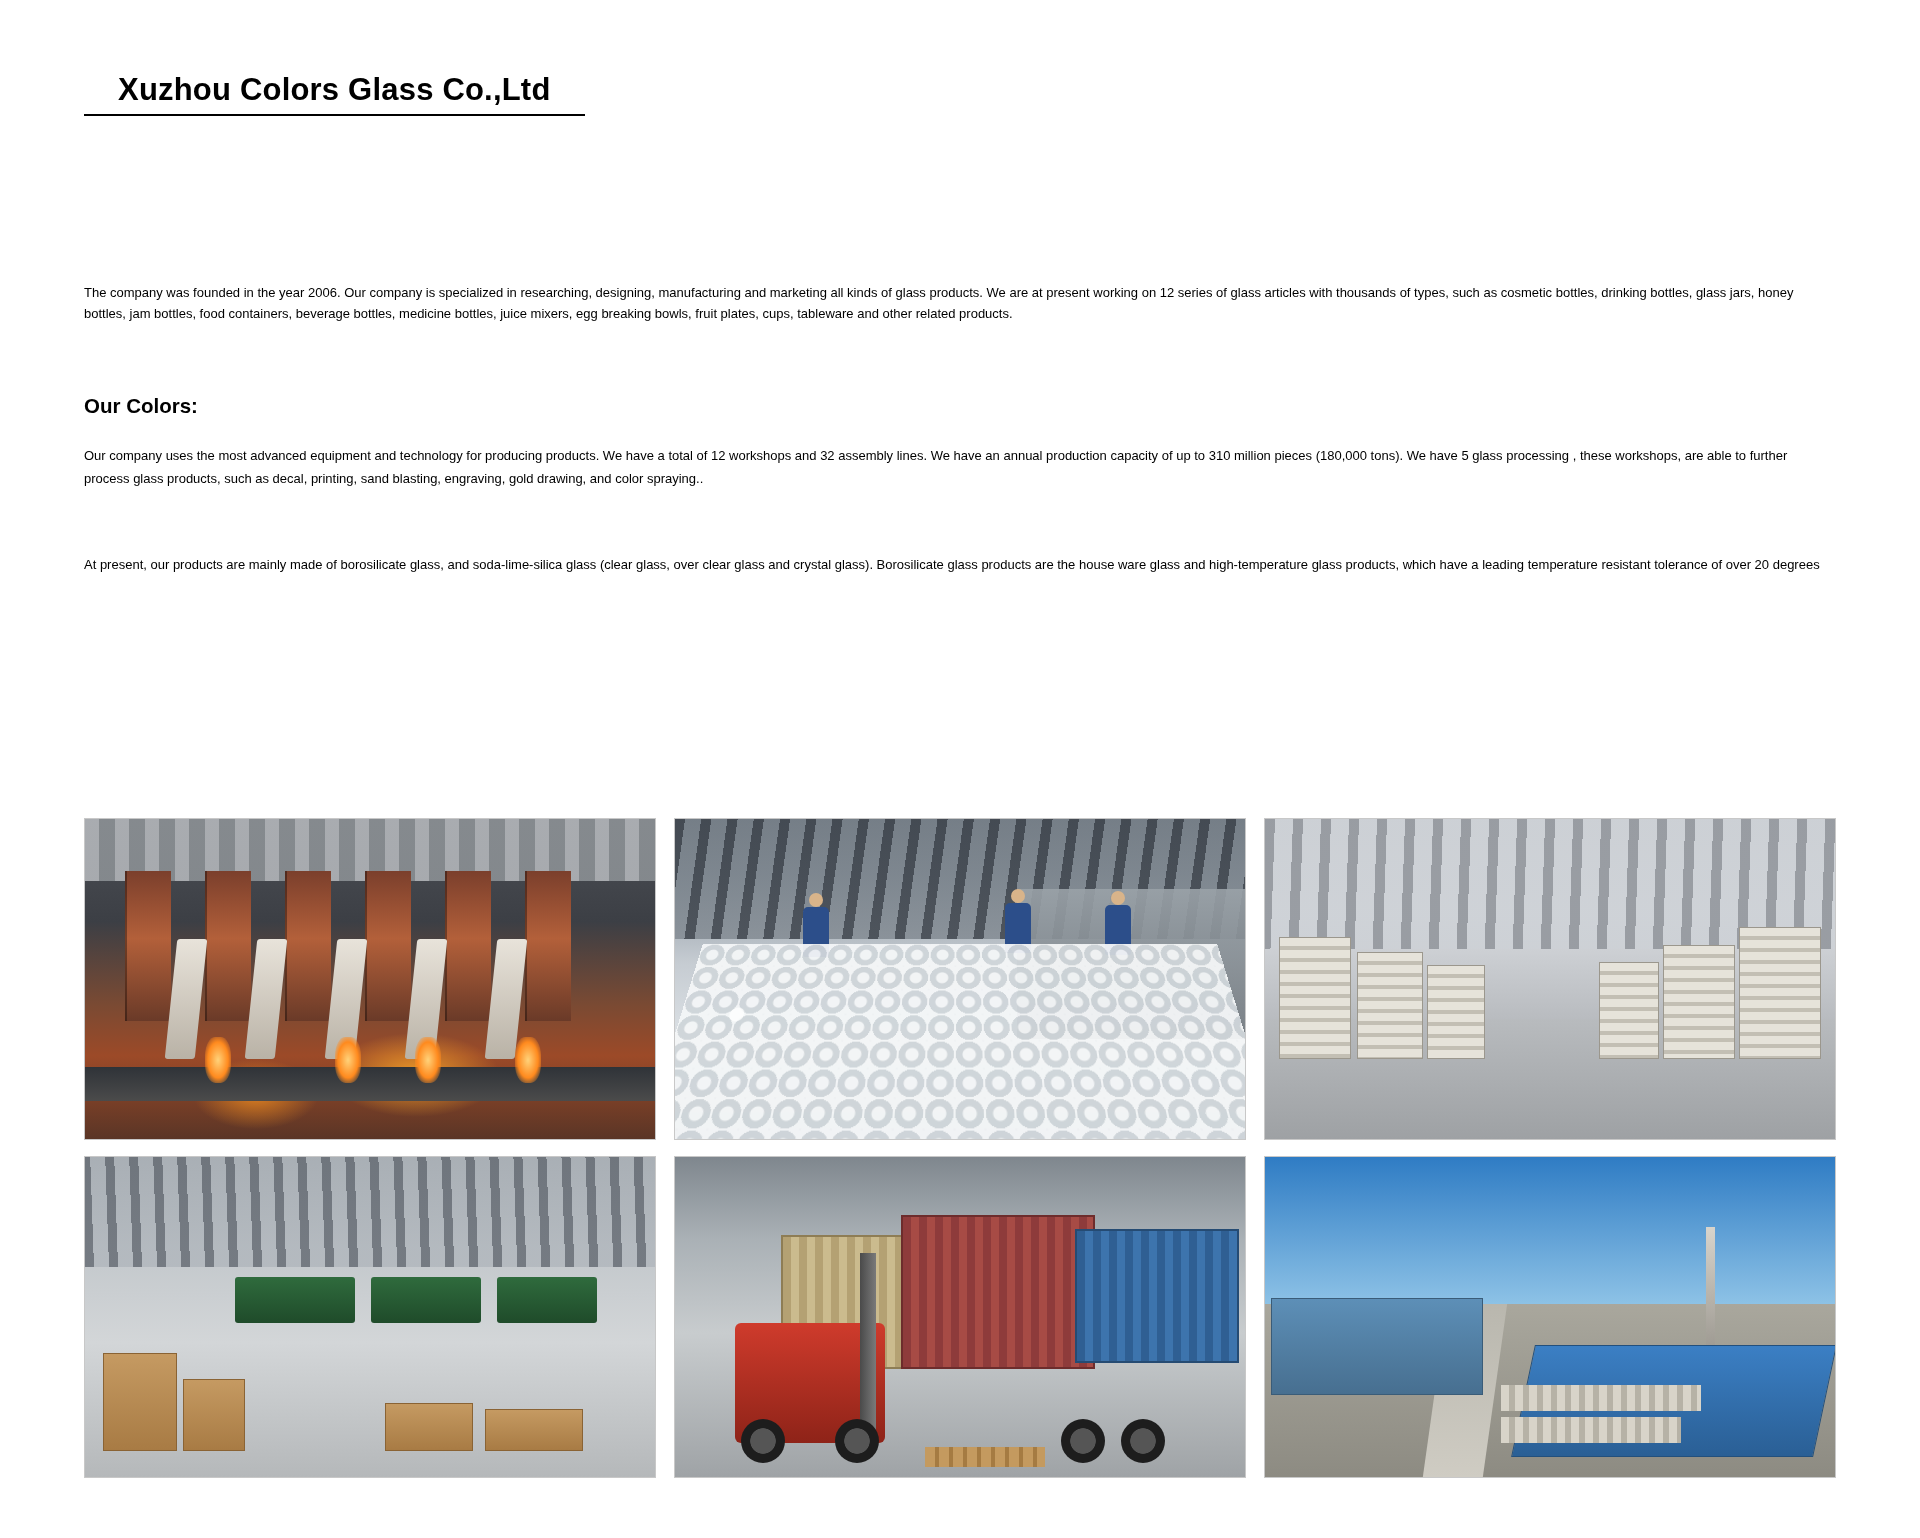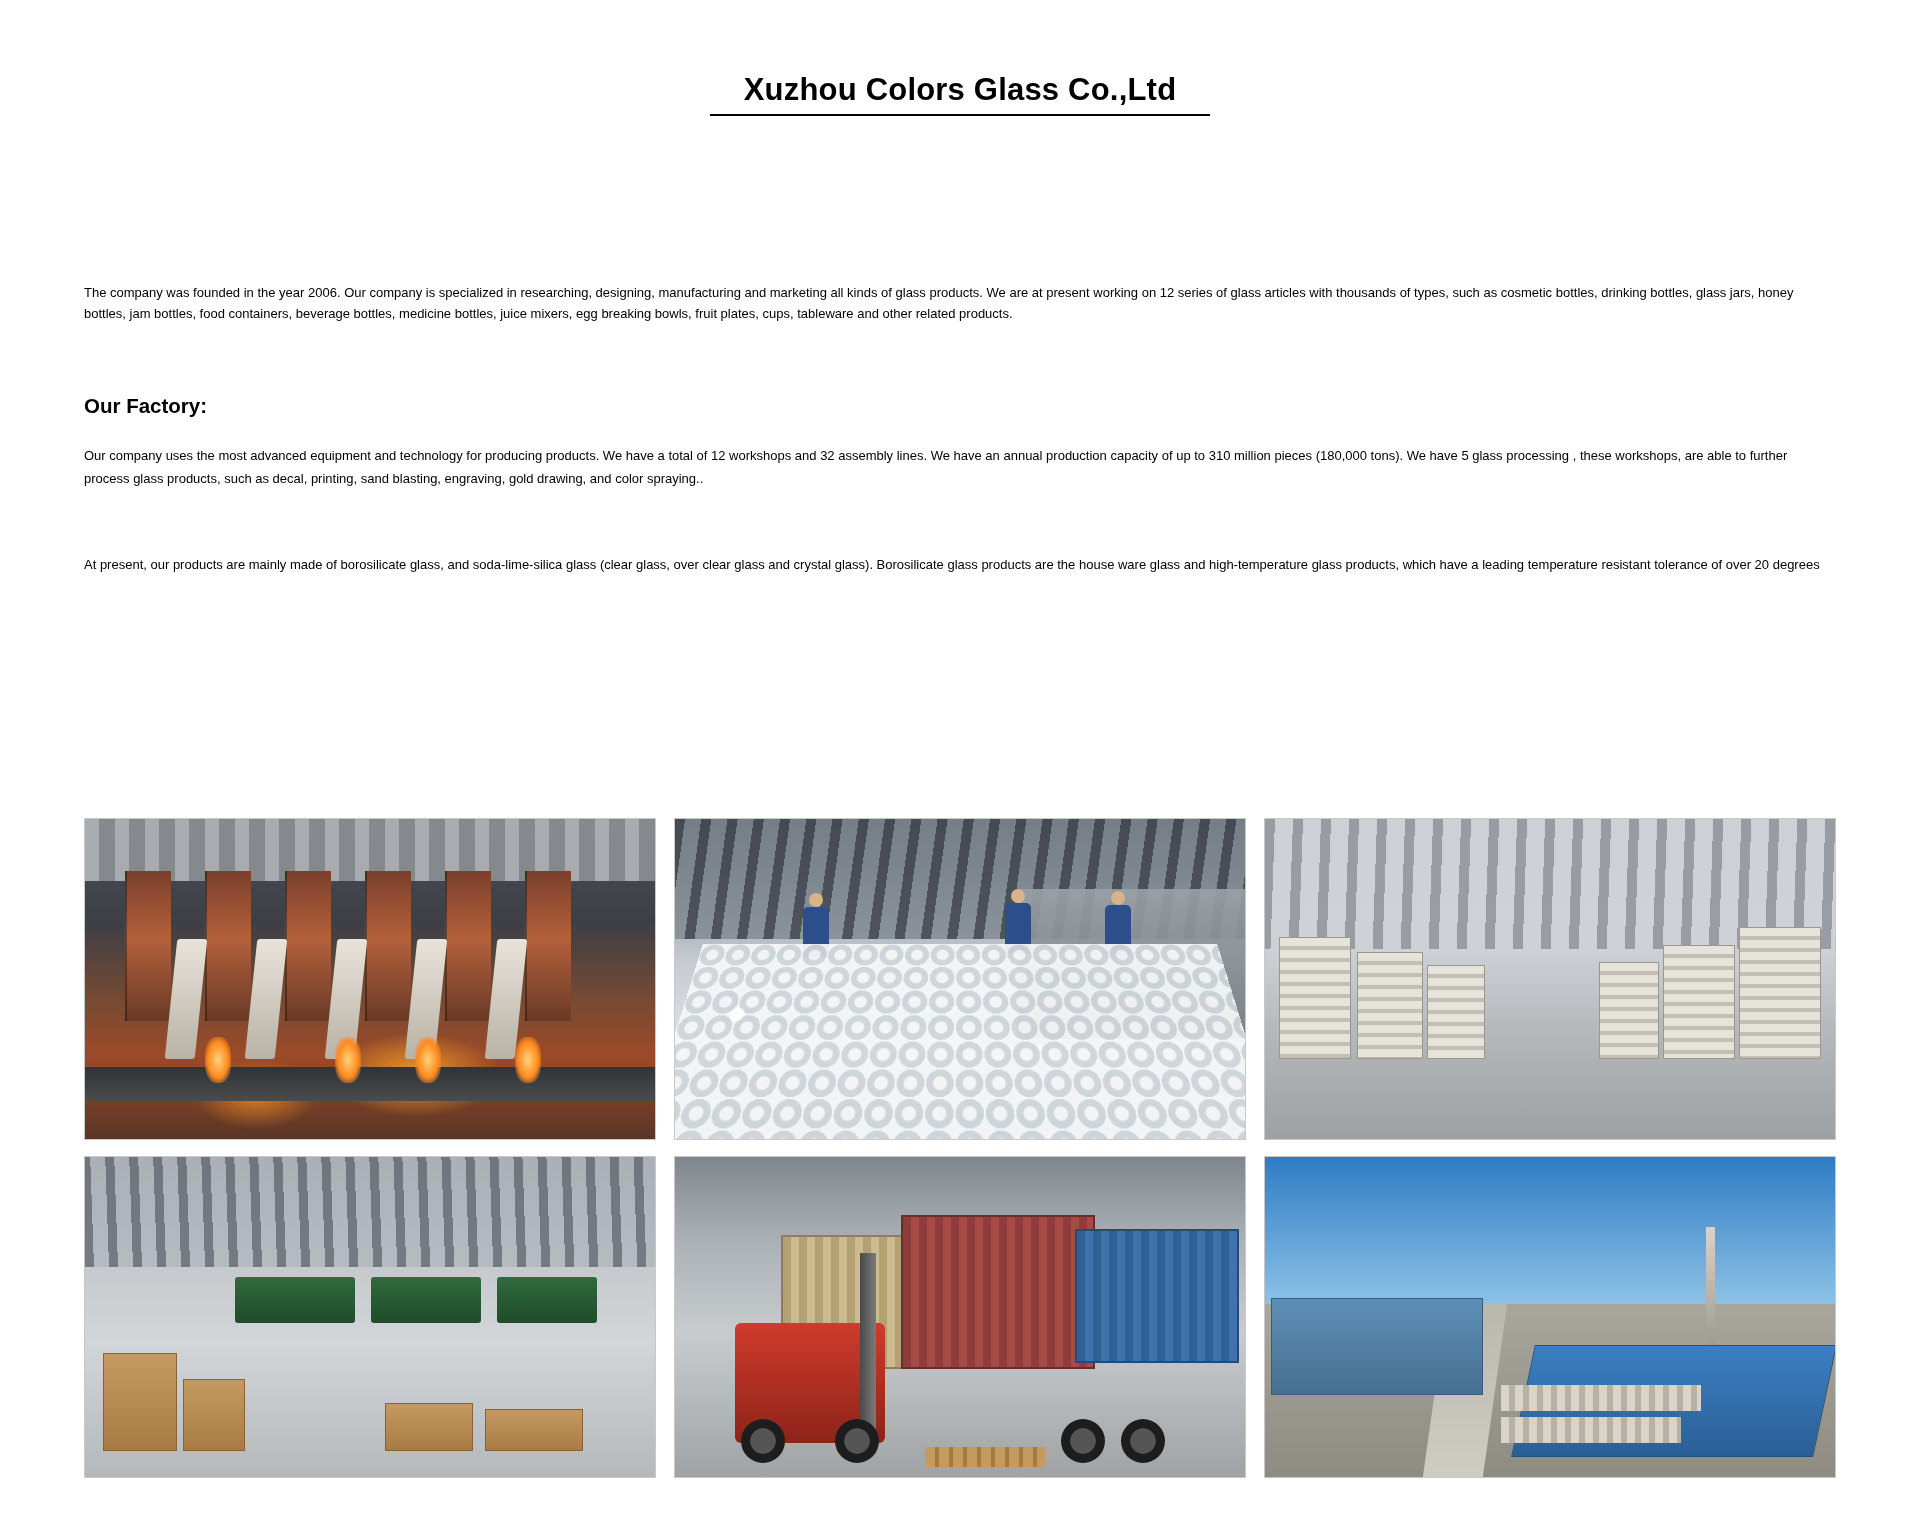--- a/index.html
+++ b/index.html
@@ -15,21 +15,21 @@
     overflow: hidden;
   }
   .page {
     position: relative;
     width: 1920px;
     height: 1538px;
     box-sizing: border-box;
     padding: 0 84px;
   }
   .title-wrap {
-    text-align: center;
+    text-align: left;
     padding-top: 48px;
   }
   .doc-title {
     display: inline-block;
     font-size: 31px;
     font-weight: bold;
     letter-spacing: 0.2px;
     border-bottom: 2px solid #000;
     padding: 0 34px 3px 34px;
     line-height: 1.35;
@@ -236,21 +236,21 @@
 <body>
 
 <div class="page">
 
   <div class="title-wrap">
     <h1 class="doc-title">Xuzhou Colors Glass Co.,Ltd</h1>
   </div>
 
   <p class="body-block para1">The company was founded in the year 2006. Our company is specialized in researching, designing, manufacturing and marketing all kinds of glass products. We are at present working on 12 series of glass articles with thousands of types, such as cosmetic bottles, drinking bottles, glass jars, honey bottles, jam bottles, food containers, beverage bottles, medicine bottles, juice mixers, egg breaking bowls, fruit plates, cups, tableware and other related products.</p>
 
-  <p class="section-head">Our Factory:</p>
+  <p class="section-head">Our Colors:</p>
 
   <p class="body-block para2">Our company uses the most advanced equipment and technology for producing products. We have a total of 12 workshops and 32 assembly lines. We have an annual production capacity of up to 310 million pieces (180,000 tons). We have 5 glass processing , these workshops, are able to further process glass products, such as decal, printing, sand blasting, engraving, gold drawing, and color spraying..</p>
 
   <p class="body-block para3">At present, our products are mainly made of borosilicate glass, and soda-lime-silica glass (clear glass, over clear glass and crystal glass). Borosilicate glass products are the house ware glass and high-temperature glass products, which have a leading temperature resistant tolerance of over 20 degrees</p>
 
   <div class="gallery">
 
     <div class="grid-row">
 
       <div class="photo p1">

